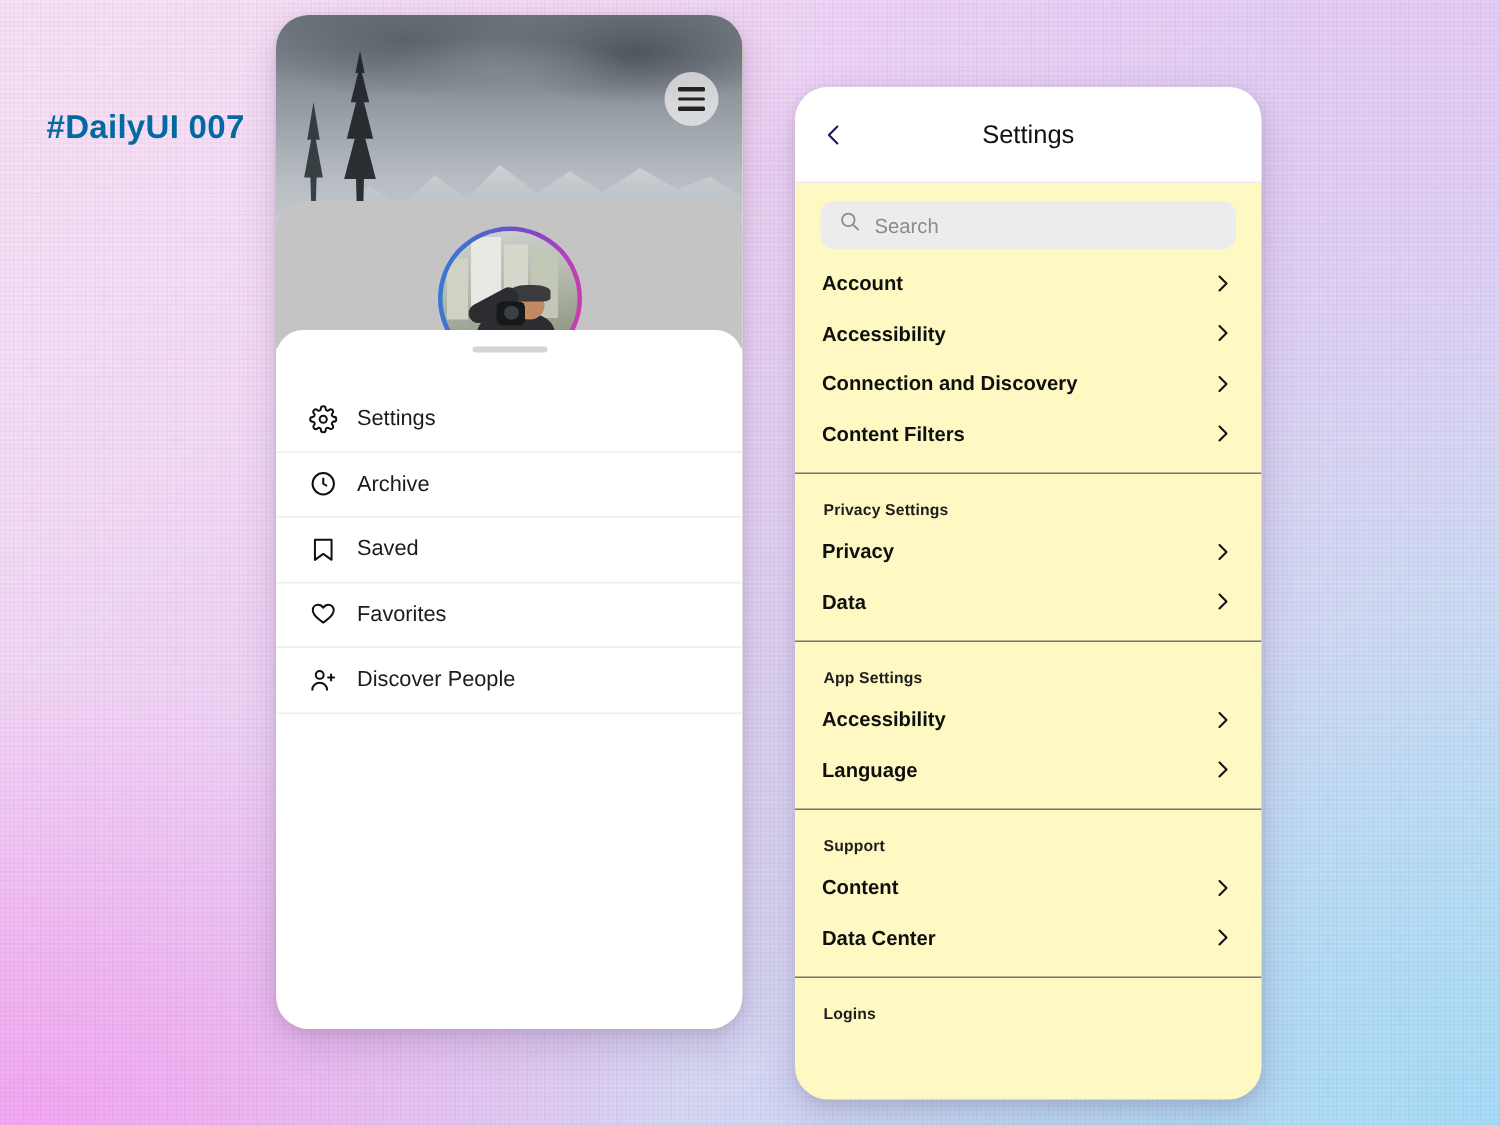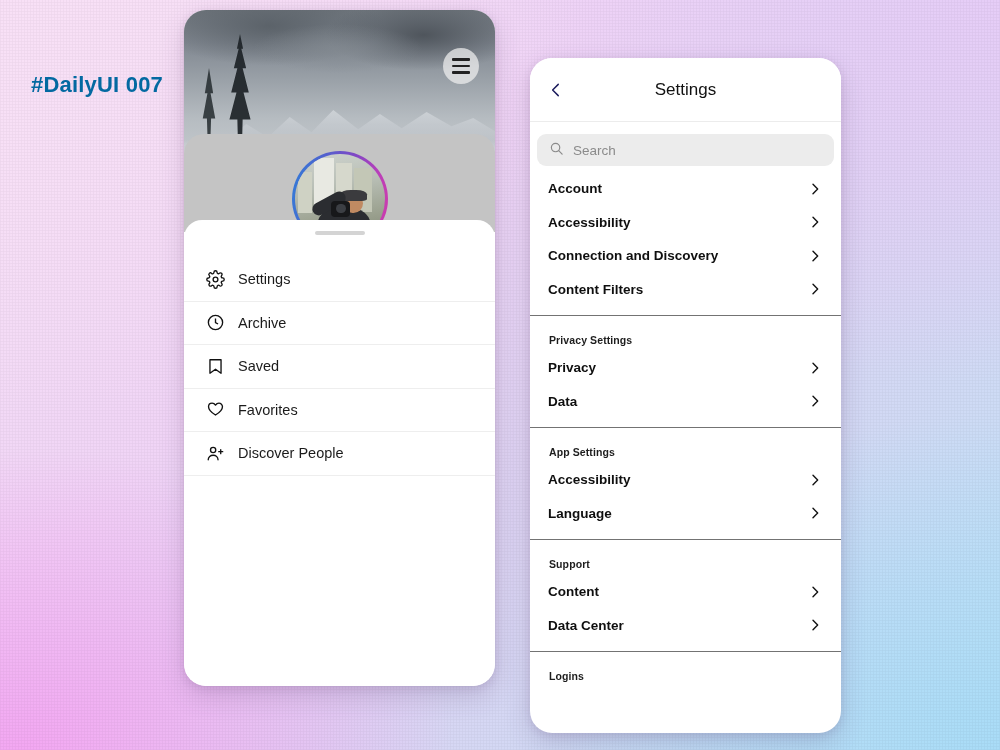--- a/index.html
+++ b/index.html
@@ -39,21 +39,21 @@
     font-weight: bold;
     color: #0369a1;
     letter-spacing: .2px;
     white-space: nowrap;
     margin-top: 48px;
   }
 
   
   .phone {
     position: absolute;
-    background: #ffffff;
+    background: #fef9c3;
     border-radius: 22px;
     overflow: hidden;
     box-shadow: 0 10px 26px rgba(90,60,110,.20), 0 2px 8px rgba(90,60,110,.12);
   }
 
   
   #phone-left { left: 184px; top: 10px; width: 311px; height: 676px; }
 
   #cover {
     position: absolute; left: 0; top: 0; width: 100%; height: 175px;
@@ -188,21 +188,21 @@
     border-bottom: 1px solid #ececec;
     background: #fff;
   }
   #back-btn {
     position: absolute; left: 12px; top: 50%; transform: translateY(-50%);
     width: 28px; height: 28px; display:flex; align-items:center; justify-content:center;
     cursor: pointer;
   }
   #settings-title { font-size: 17px; color: #111; }
 
-  #search-wrap { padding: 12px 7px 6px; }
+  #search-wrap { padding: 12px 17px 6px; }
   #search-box {
     display: flex; align-items: center; gap: 9px;
     height: 32px; border-radius: 9px; background: #ececec;
     padding: 0 12px;
   }
   #search-input {
     border: none; outline: none; background: transparent;
     font-family: "Liberation Sans", sans-serif;
     font-size: 13.5px; color: #3a3a3a; width: 100%;
   }

